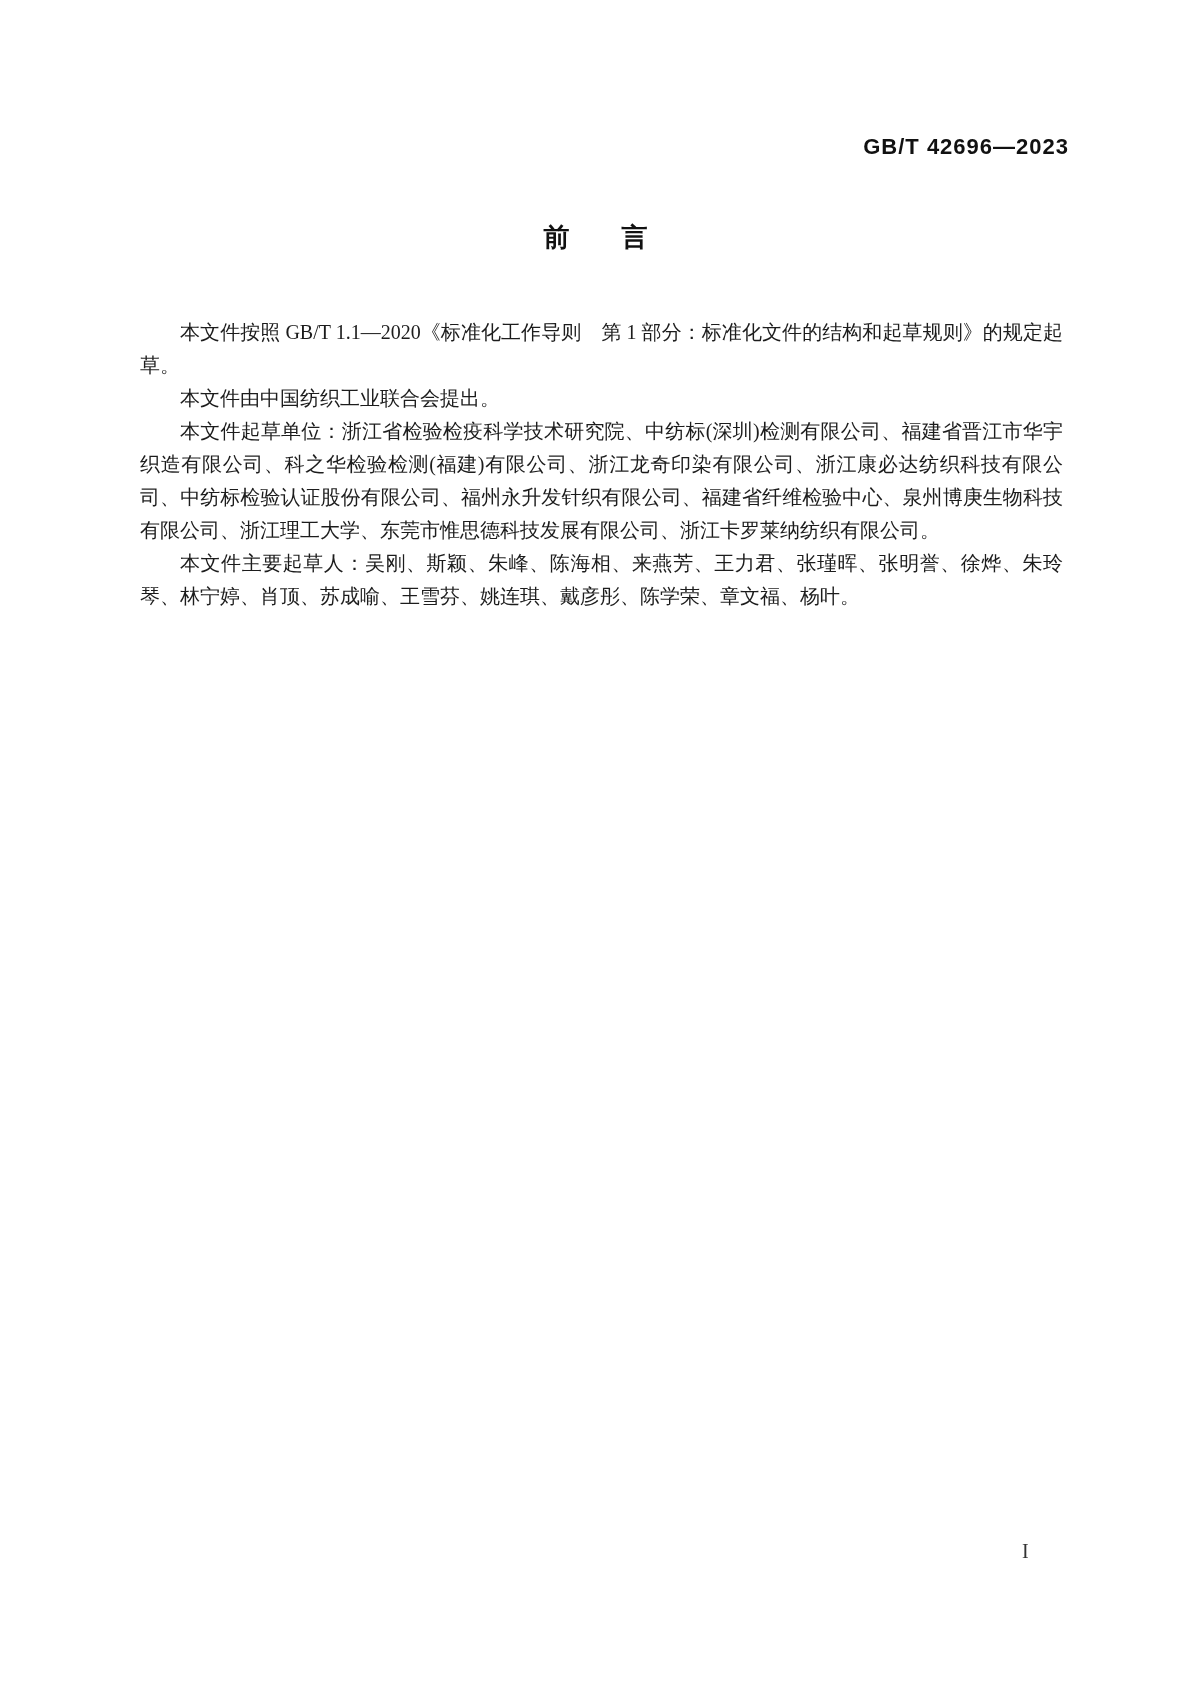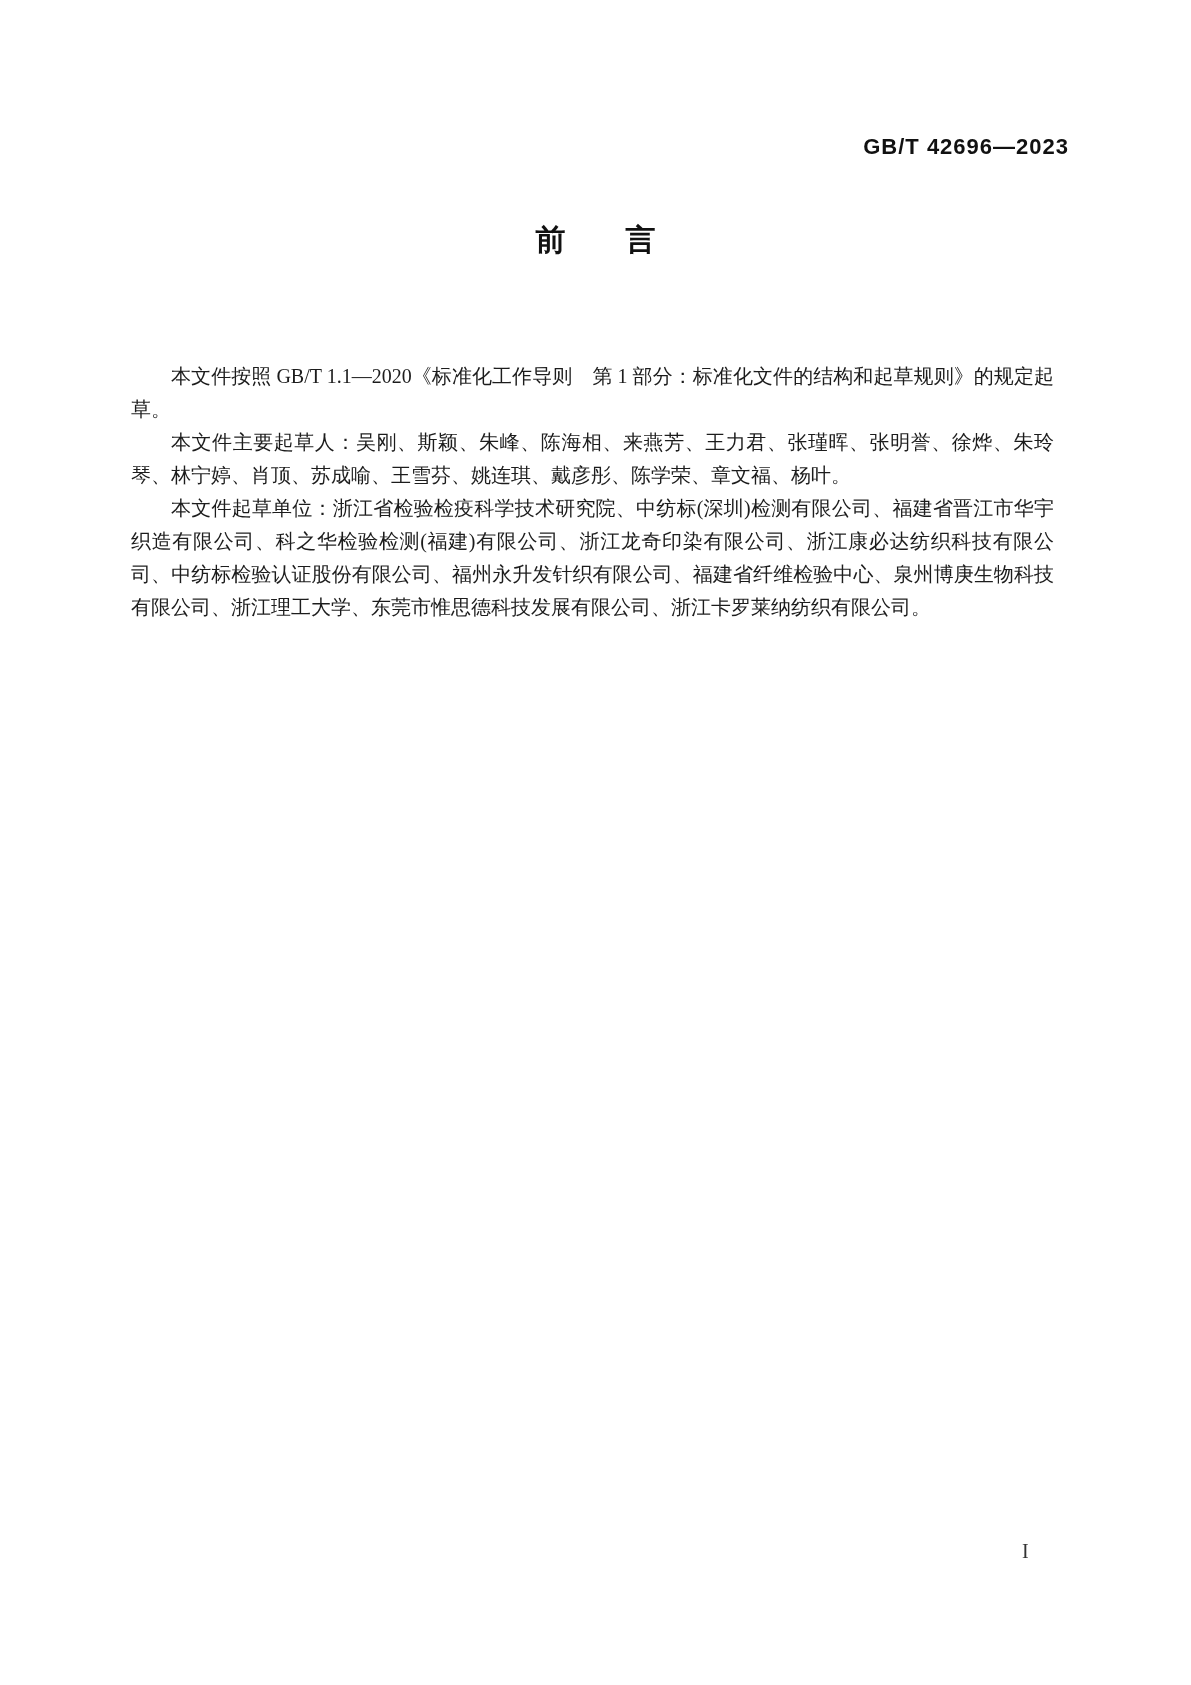--- a/index.html
+++ b/index.html
@@ -25,35 +25,34 @@
     color: #111111;
   }
   .doc-title {
     position: absolute;
     top: 220px;
     left: 0;
     width: 100%;
     text-align: center;
     font-family: "Liberation Sans", "DejaVu Sans", sans-serif;
     font-weight: bold;
-    font-size: 30px;
+    font-size: 26px;
     color: #111111;
     white-space: pre;
   }
   .content {
     position: absolute;
     top: 316px;
-    left: 131px;
+    left: 140px;
     width: 923px;
     font-size: 20px;
     line-height: 33px;
     text-align: justify;
     text-justify: inter-ideograph;
     color: #1c1c1c;
-    margin-top: 44px;
   }
   .content p {
     margin: 0;
     padding: 0;
     text-indent: 2em;
   }
   .page-number {
     position: absolute;
     top: 1540px;
     left: 1022px;
@@ -66,19 +65,20 @@
 <body>
 
 <div class="page">
 
   <div class="header-code">GB/T 42696—2023</div>
 
   <div class="doc-title">前　　言</div>
 
   <div class="content">
     <p>本文件按照 GB/T 1.1—2020《标准化工作导则　第 1 部分：标准化文件的结构和起草规则》的规定起草。</p>
+    <p>本文件由中国纺织工业联合会提出。</p>
+    <p>本文件起草单位：浙江省检验检疫科学技术研究院、中纺标(深圳)检测有限公司、福建省晋江市华宇织造有限公司、科之华检验检测(福建)有限公司、浙江龙奇印染有限公司、浙江康必达纺织科技有限公司、中纺标检验认证股份有限公司、福州永升发针织有限公司、福建省纤维检验中心、泉州博庚生物科技有限公司、浙江理工大学、东莞市惟思德科技发展有限公司、浙江卡罗莱纳纺织有限公司。</p>
     <p>本文件主要起草人：吴刚、斯颖、朱峰、陈海相、来燕芳、王力君、张瑾晖、张明誉、徐烨、朱玲琴、林宁婷、肖顶、苏成喻、王雪芬、姚连琪、戴彦彤、陈学荣、章文福、杨叶。</p>
-    <p>本文件起草单位：浙江省检验检疫科学技术研究院、中纺标(深圳)检测有限公司、福建省晋江市华宇织造有限公司、科之华检验检测(福建)有限公司、浙江龙奇印染有限公司、浙江康必达纺织科技有限公司、中纺标检验认证股份有限公司、福州永升发针织有限公司、福建省纤维检验中心、泉州博庚生物科技有限公司、浙江理工大学、东莞市惟思德科技发展有限公司、浙江卡罗莱纳纺织有限公司。</p>
   </div>
 
   <div class="page-number">I</div>
 
 </div>
 
 </body></html>

